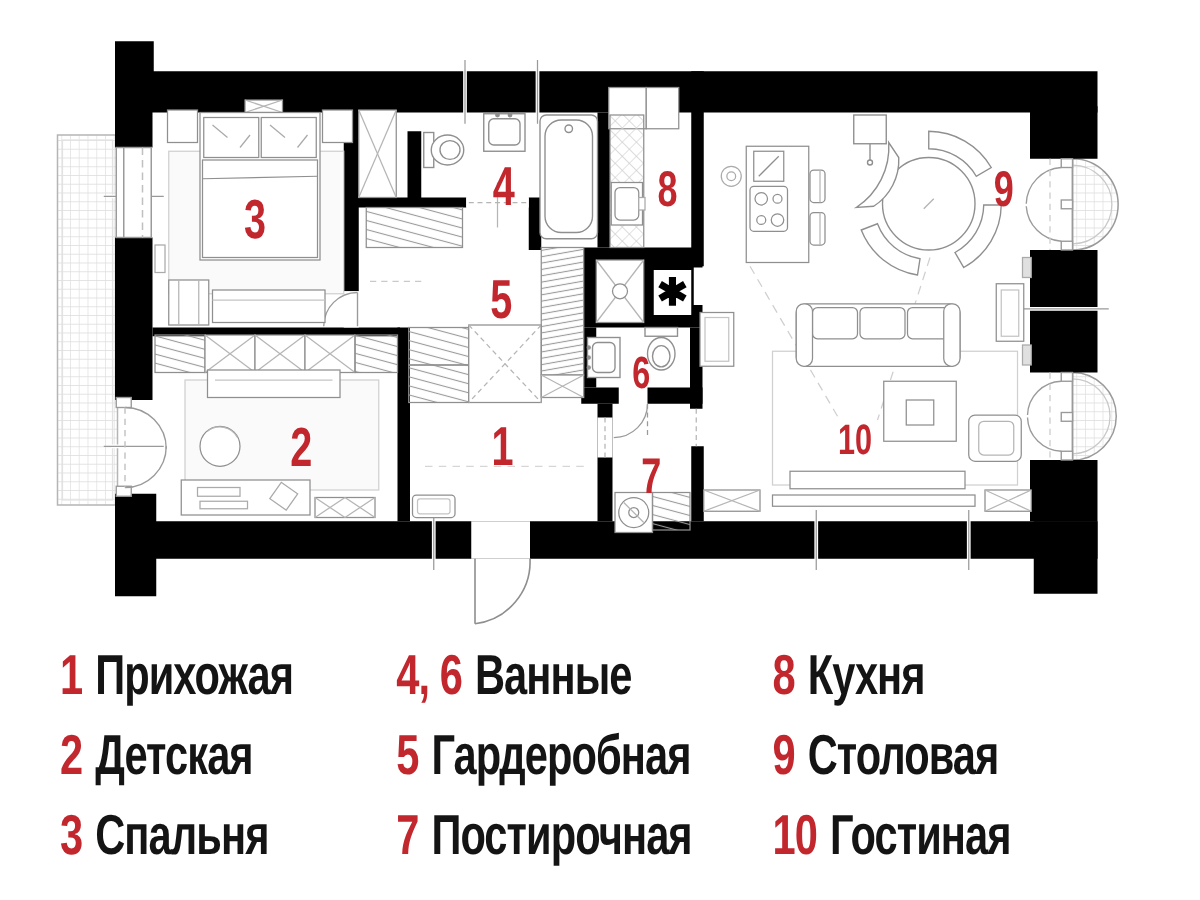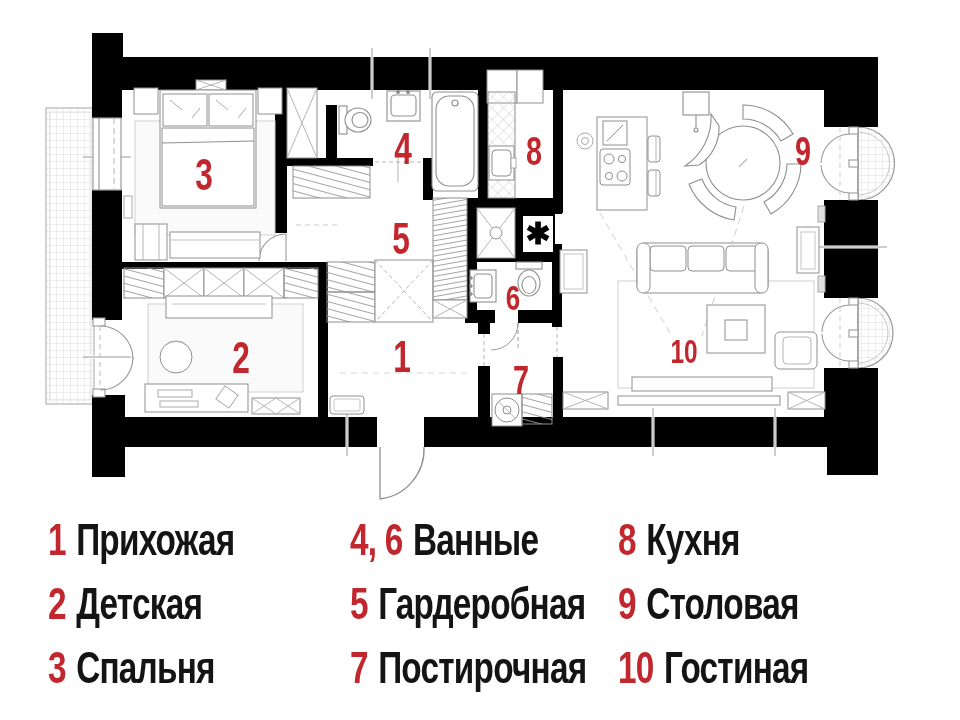--- a/index.html
+++ b/index.html
@@ -3,21 +3,21 @@
 <meta charset="utf-8">
 <style>
   html,body{margin:0;padding:0;background:#fff;}
   #stage{position:relative;width:960px;height:720px;background:#fff;overflow:hidden;
          font-family:"Liberation Sans",sans-serif;}
   #plan{position:absolute;left:0;top:0;}
   .plan-num{font-family:"Liberation Sans",sans-serif;font-weight:bold;}
   
   #legend{position:absolute;left:0;top:502px;width:960px;height:218px;}
   .lcol{position:absolute;top:6px;}
-  .lcol-1{left:48px;} .lcol-2{left:350px;} .lcol-3{left:618px;}
+  .lcol-1{left:48px;} .lcol-2{left:317px;} .lcol-3{left:618px;}
   .lrow{height:64px;display:flex;align-items:center;white-space:nowrap;
         transform:scaleX(0.74);transform-origin:left center;}
   .lrow .num{color:#c1272d;font-size:45px;font-weight:bold;letter-spacing:-1px;}
   .lrow .lab{color:#141414;font-size:45px;font-weight:bold;letter-spacing:-1px;margin-left:14px;}
 </style>
 </head>
 <body>
 
 <div id="stage">
 

